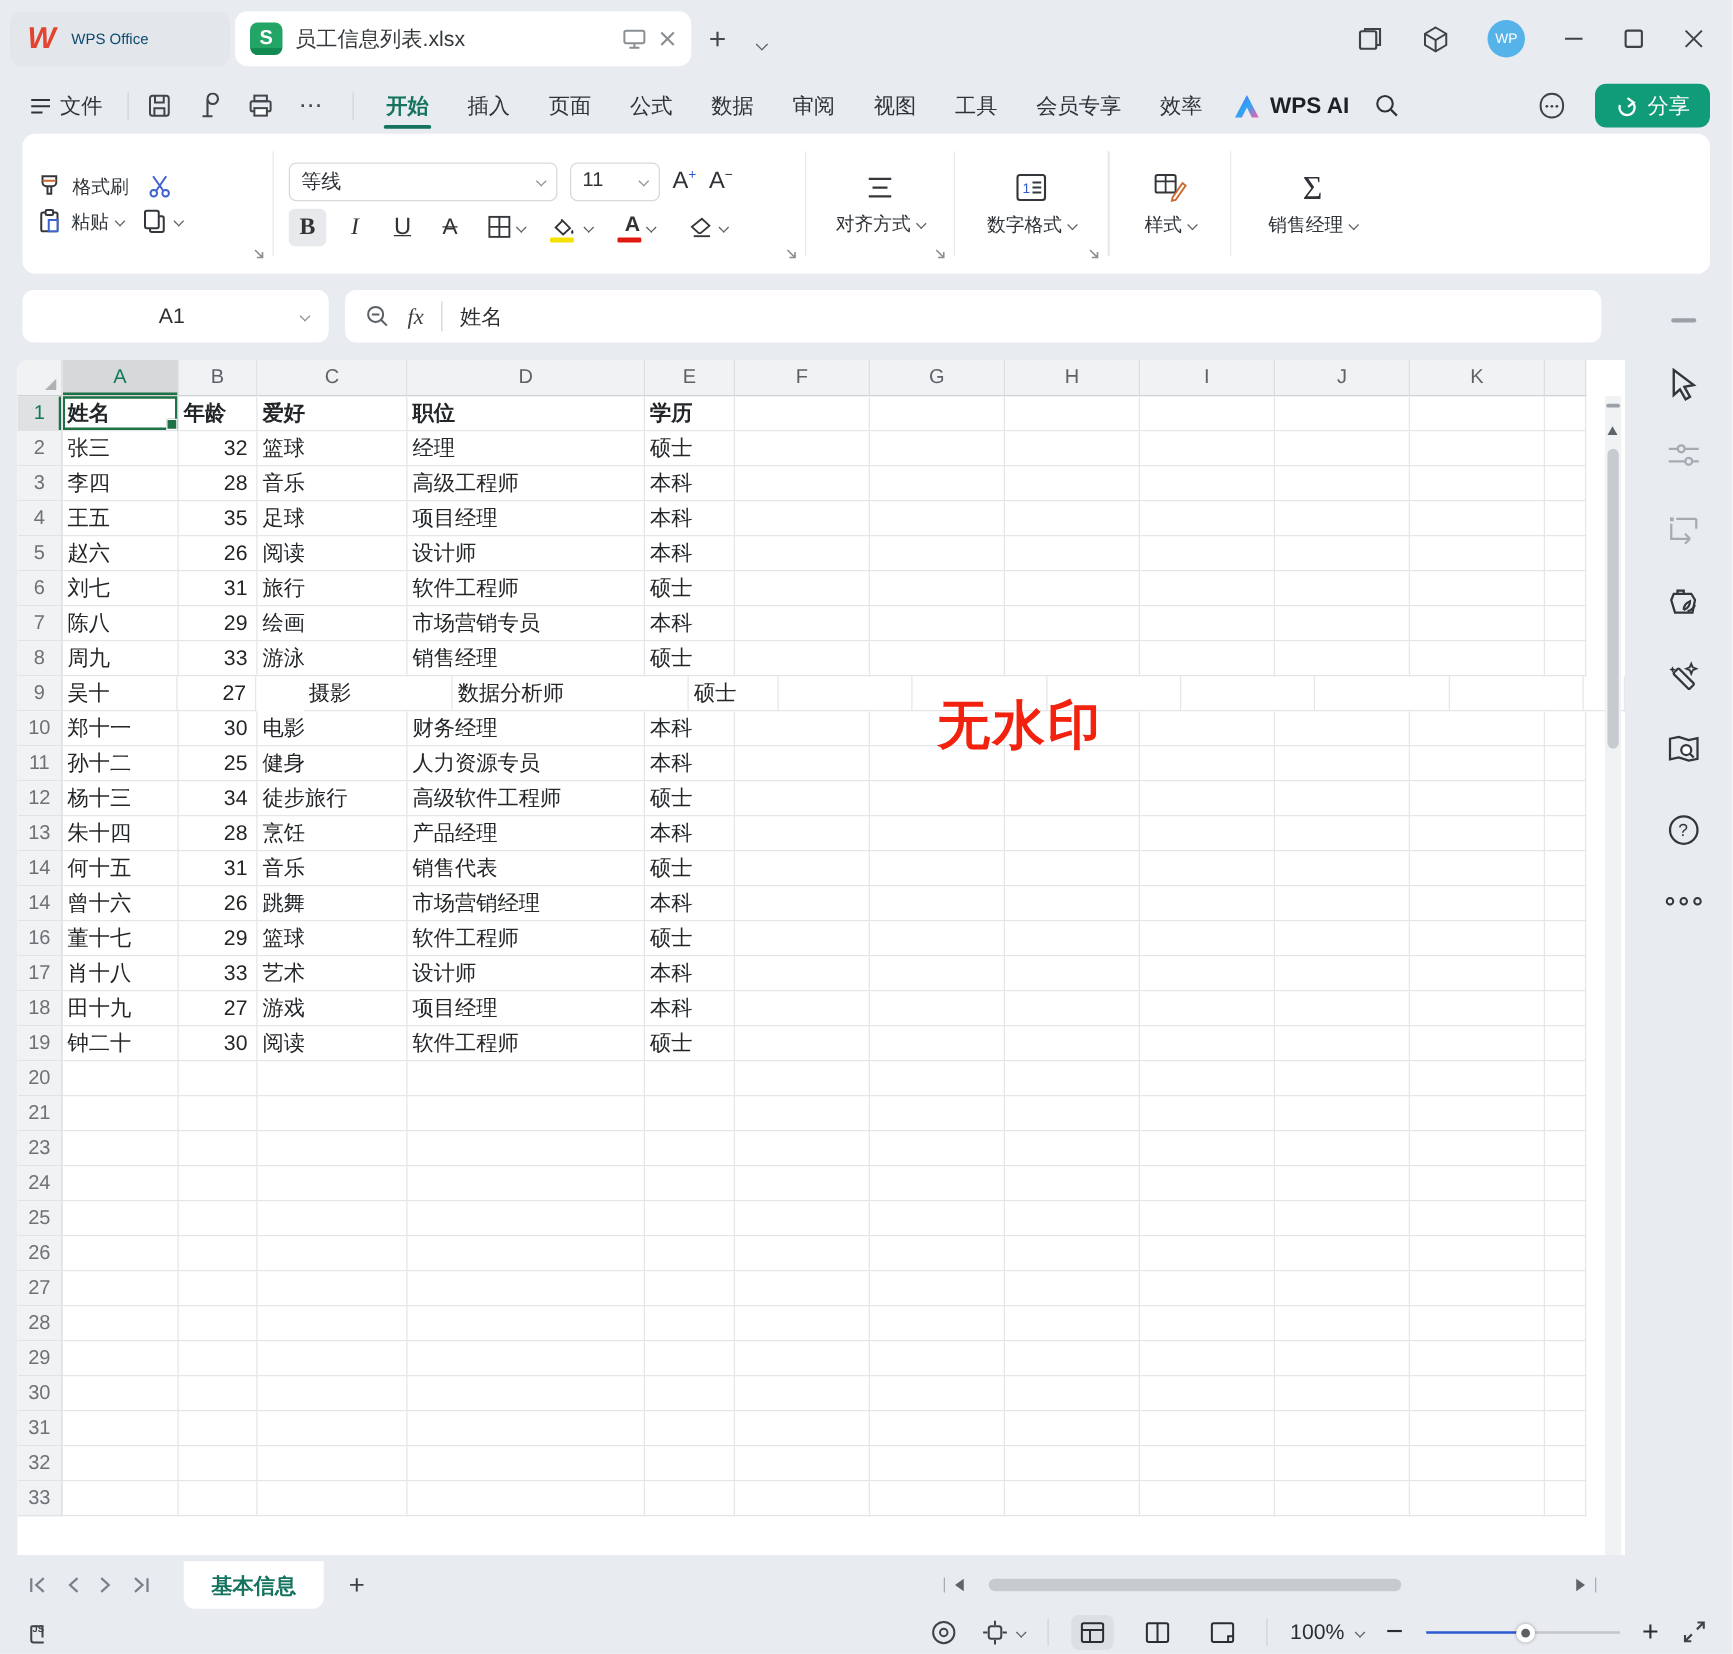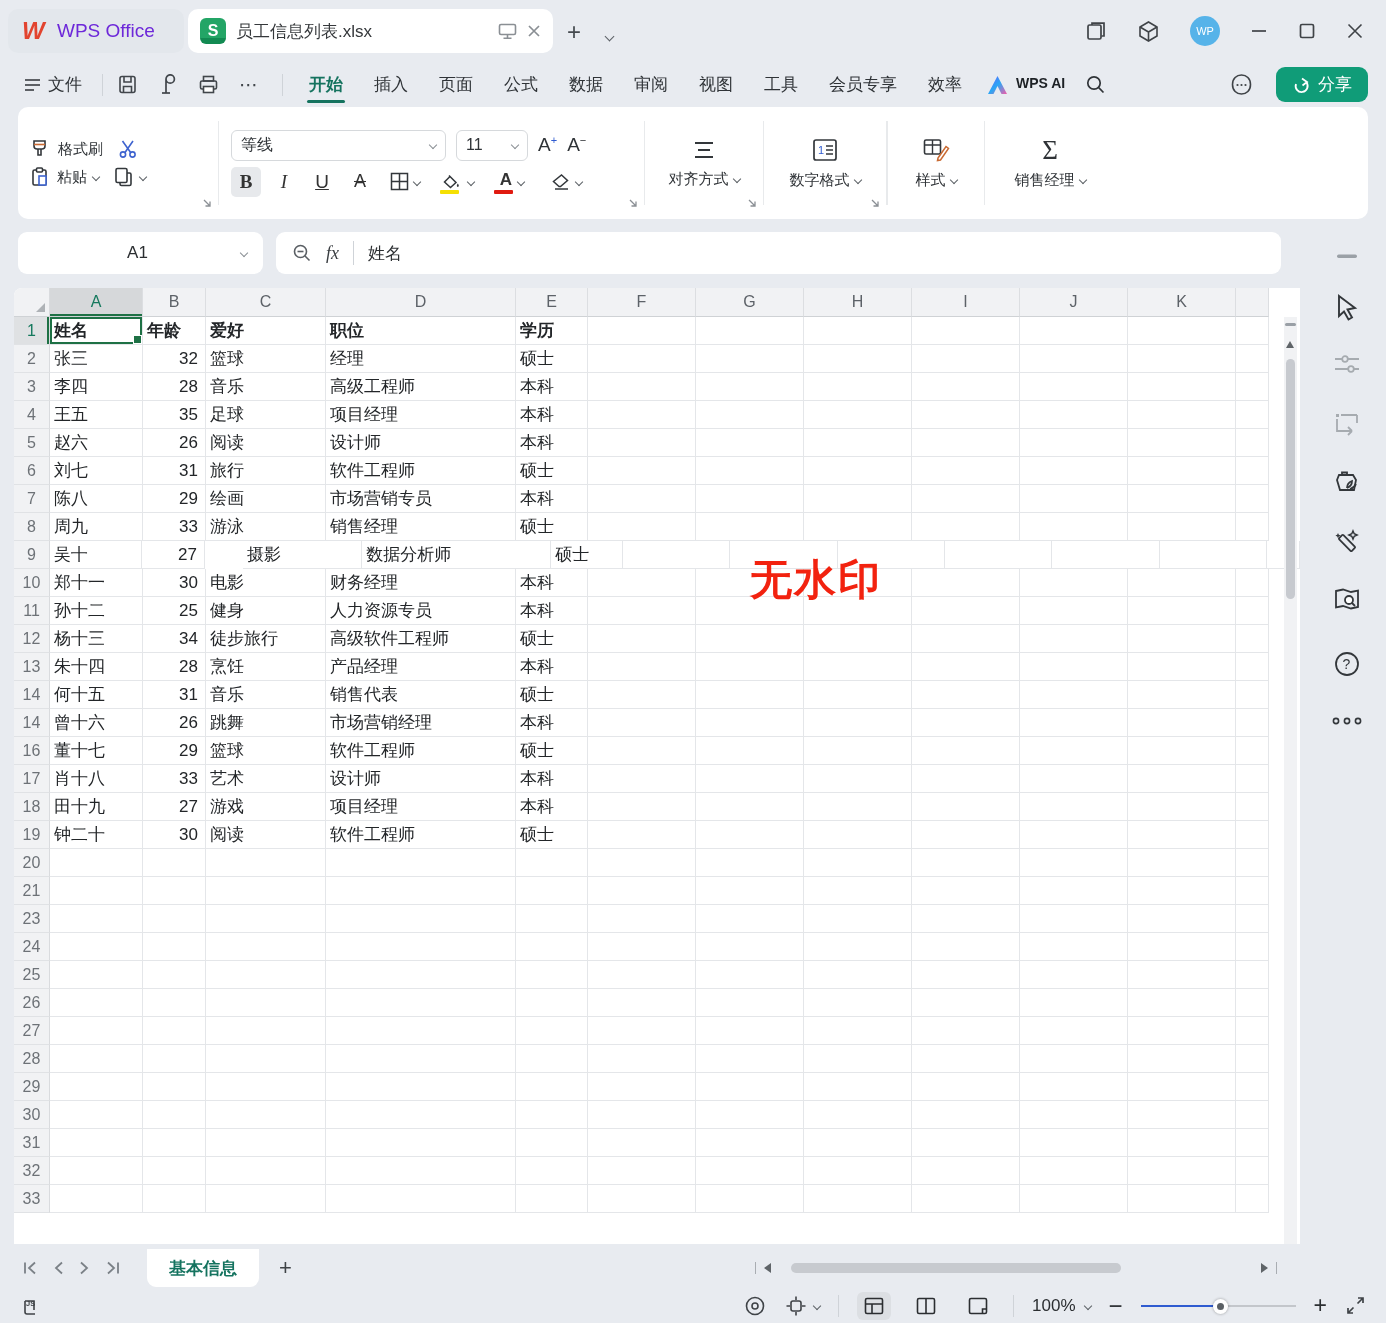--- a/index.html
+++ b/index.html
@@ -3,21 +3,21 @@
 <meta charset="utf-8">
 <style>
   * { margin:0; padding:0; box-sizing:border-box; }
   html,body { width:1386px; height:1323px; overflow:hidden; }
   body { font-family:"Liberation Sans","DejaVu Sans",sans-serif; background:#e8ebf0; position:relative; color:#333; }
 
   
   .titlebar { position:absolute; top:0; left:0; width:1386px; height:62px; }
   .logo-area { position:absolute; left:8px; top:9px; height:44px; width:176px; background:#e3e7ec; border-radius:10px; display:flex; align-items:center; padding-left:14px; gap:9px; }
   .w-logo { width:26px; height:24px; font-weight:800; font-style:italic; font-size:24px; color:#e2442f; line-height:24px; }
-  .app-name { font-size:19px; color:#6d28d9; }
+  .app-name { font-size:12px; color:#0c4a6e; }
   .doc-tab { position:absolute; left:188px; top:9px; width:365px; height:44px; background:#ffffff; border-radius:10px; display:flex; align-items:center; padding:0 12px; gap:10px; }
   .s-icon { width:26px; height:26px; border-radius:6px; background:linear-gradient(180deg,#23a566 78%,#128a52 78%); color:#fff; font-weight:700; font-size:16px; display:flex; align-items:center; justify-content:center; }
   .doc-title { font-size:17px; color:#35383b; flex:1; white-space:nowrap; overflow:hidden; }
   .tab-ctrl { color:#8a8f94; display:flex; align-items:center; }
   .newtab { position:absolute; left:567px; top:18px; font-size:24px; color:#454a4f; font-weight:300; }
   .tablist-chev { position:absolute; left:606px; top:26px; }
   .chev { display:inline-block; width:7px; height:7px; border-right:1.5px solid currentColor; border-bottom:1.5px solid currentColor; transform:rotate(45deg); }
   .chev.small { width:6px; height:6px; }
   .win-ctrls { position:absolute; right:0; top:0; height:62px; display:flex; align-items:center; gap:30px; padding-right:22px; color:#3f4347; }
   .avatar { width:30px; height:30px; border-radius:50%; background:#56b3e9; color:#fff; font-size:11px; display:flex; align-items:center; justify-content:center; }
@@ -25,21 +25,21 @@
   
   .menubar { position:absolute; top:62px; left:0; width:1386px; height:45px; display:flex; align-items:center; padding:0 18px; }
   .menu-left { display:flex; align-items:center; gap:14px; }
   .file-btn { display:flex; align-items:center; gap:7px; font-size:17px; color:#2f3337; padding:0 6px; }
   .vdiv { width:1px; height:22px; background:#cfd3d8; }
   .qa-icons { display:flex; align-items:center; gap:20px; color:#41464b; }
   .menu-tabs { display:flex; align-items:center; gap:27px; margin-left:24px; font-size:17px; color:#2f3337; }
   .menu-tab { position:relative; padding:8px 2px; cursor:default; white-space:nowrap; }
   .menu-tab.active { color:#15735f; font-weight:700; }
   .menu-tab.active::after { content:''; position:absolute; left:0; right:0; bottom:1px; height:3px; border-radius:2px; background:#15735f; }
-  .wpsai { display:flex; gap:7px; margin-left:22px; font-size:14px; color:#1d2125; font-weight:600; }
+  .wpsai { display:flex; align-items:center; gap:7px; margin-left:22px; font-size:18px; color:#1d2125; font-weight:600; }
   .menu-right { margin-left:auto; display:flex; align-items:center; gap:22px; }
   .share-btn { background:#109c78; color:#fff; height:35px; border-radius:9px; display:flex; align-items:center; gap:8px; padding:0 16px; font-size:17px; }
 
   
   .ribbon { position:absolute; top:107px; left:18px; width:1350px; height:112px; background:#fff; border-radius:10px; display:flex; align-items:stretch; padding:8px 0; }
   .rgroup { position:relative; display:flex; flex-direction:column; justify-content:center; gap:6px; padding:0 12px; }
   .rgroup-div { width:1px; background:#e8eaec; margin:6px 0; }
   .rrow { display:flex; align-items:center; gap:14px; }
   .rbtn { display:flex; align-items:center; gap:6px; font-size:15px; color:#2f3337; }
   .launcher { position:absolute; right:5px; bottom:2px; }

